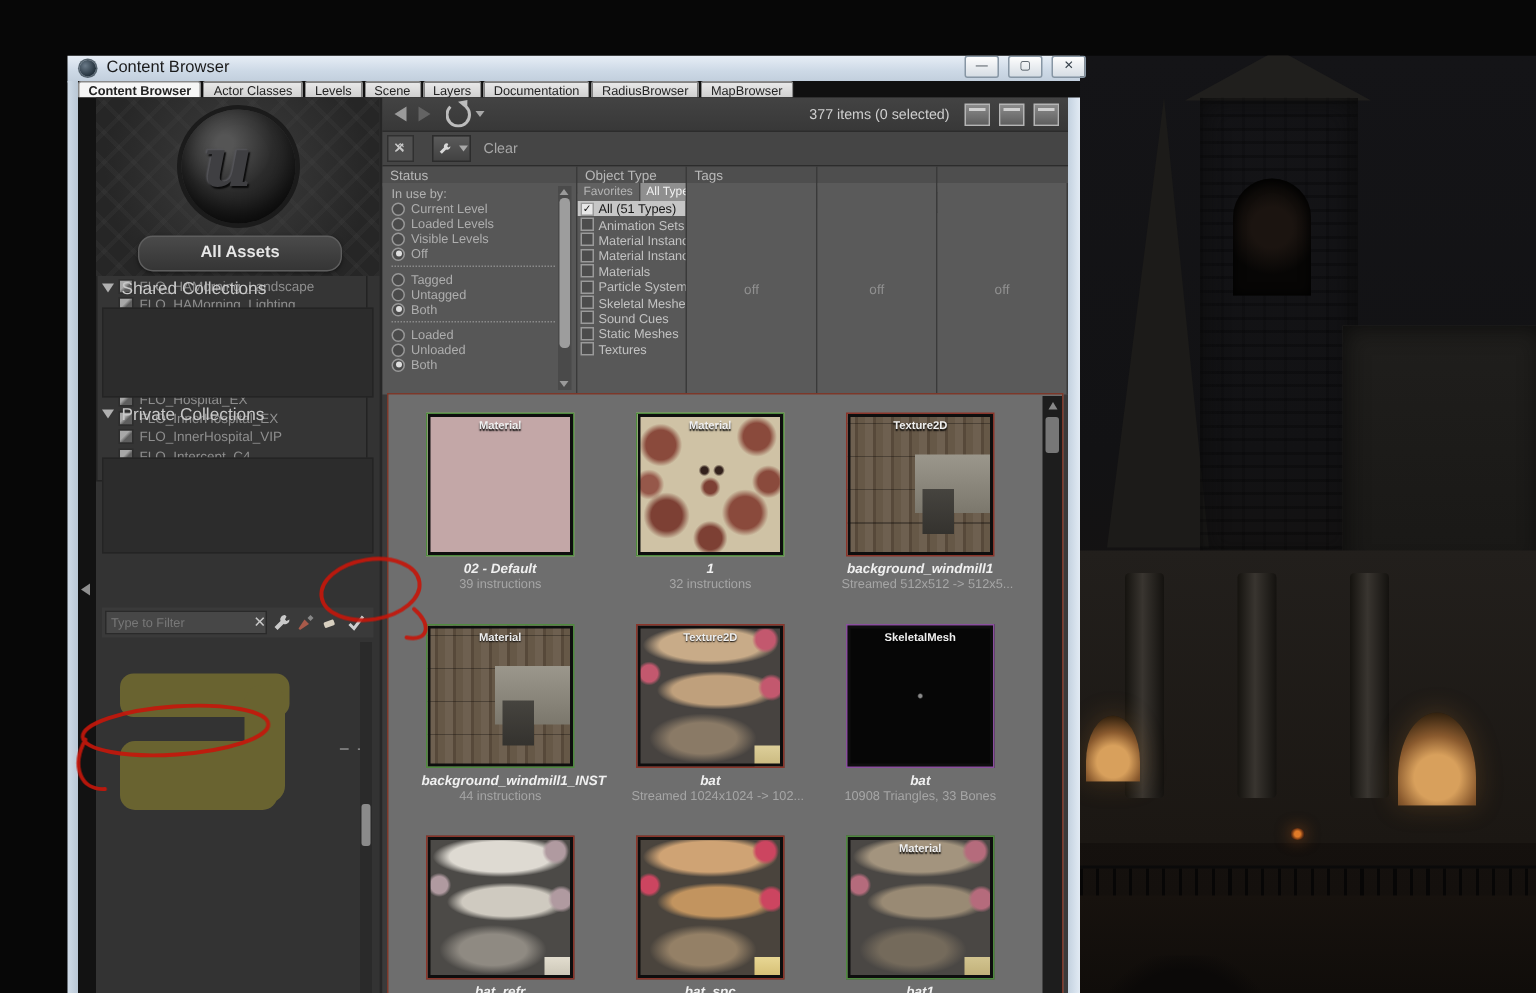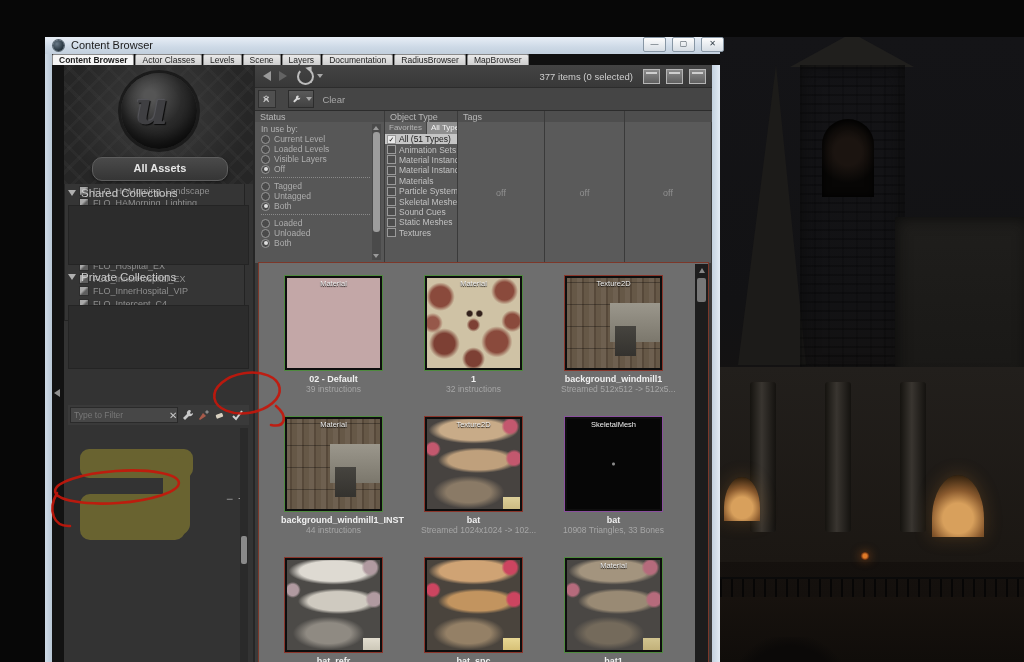--- a/index.html
+++ b/index.html
@@ -127,23 +127,23 @@
   .cb{width:7px;height:7px;border:1px solid #9a9a9a;background:#4c4c4c;margin-right:3px;flex:0 0 auto;font-size:7px;line-height:7px;color:#111;text-align:center;}
   .otrow.sel .cb{background:#e8e8e8;}
   #tags-panel{left:203px;top:57px;width:254px;height:141px;display:flex;}
   .tagcol{height:141px;background:#5a5a5a;border-right:1px solid #3a3a3a;box-sizing:border-box;
      display:flex;align-items:center;justify-content:center;font-size:9px;color:#909090;}
 
   
   #grid{left:3px;top:197px;width:451px;height:423px;background:#6e6e6e;border:1px solid #7c382a;box-sizing:border-box;overflow:hidden;}
   #tilewrap{position:absolute;left:22px;top:12px;width:420px;display:grid;grid-template-columns:105px 105px 105px;column-gap:35px;row-gap:22px;}
   .tile{width:105px;}
-  .thumb{width:99px;height:96px;border:1px solid #444;box-shadow:inset 0 0 0 2px #0e0e0e;position:relative;margin:0 auto;box-sizing:border-box;}
+  .thumb{width:99px;height:96px;border:1px solid #444;box-shadow:inset 0 0 0 2px #0e0e0e;position:relative;margin:0 auto;box-sizing:border-box;font-weight:bold;}
   .typelabel{position:absolute;top:3px;left:0;right:0;text-align:center;font-size:7.5px;color:#efefef;text-shadow:0 1px 1px #000;}
-  .tname{margin-top:3px;text-align:center;font-size:9px;font-weight:bold;color:#f0f0f0;white-space:nowrap;}
+  .tname{margin-top:3px;text-align:center;font-size:9px;font-weight:bold;color:#f0f0f0;white-space:nowrap;font-style:italic;}
   .tinfo{text-align:center;font-size:8.5px;color:#a6a6a6;white-space:nowrap;}
   .b-green{border-color:#4e8a3e !important;}
   .b-red{border-color:#8a352a !important;}
   .b-purple{border-color:#8a4f9e !important;}
   .th-pink{background:#c3a7a7;}
   .th-skull{background:
      radial-gradient(circle at 46% 40%, #33211c 0 3%, transparent 5%),
      radial-gradient(circle at 56% 40%, #33211c 0 3%, transparent 5%),
      radial-gradient(circle at 50% 52%, #7d4034 0 6%, transparent 10%),
      radial-gradient(circle at 16% 22%, #8a4a3c 0 9%, transparent 13%),
@@ -438,21 +438,21 @@
             <div class="radiorow">
               <span class="radio"></span>
               <span>Current Level</span>
             </div>
             <div class="radiorow">
               <span class="radio"></span>
               <span>Loaded Levels</span>
             </div>
             <div class="radiorow">
               <span class="radio"></span>
-              <span>Visible Layers</span>
+              <span>Visible Levels</span>
             </div>
             <div class="radiorow">
               <span class="radio on"></span>
               <span>Off</span>
             </div>
             <div class="dotted"></div>
             <div class="radiorow">
               <span class="radio"></span>
               <span>Tagged</span>
             </div>

